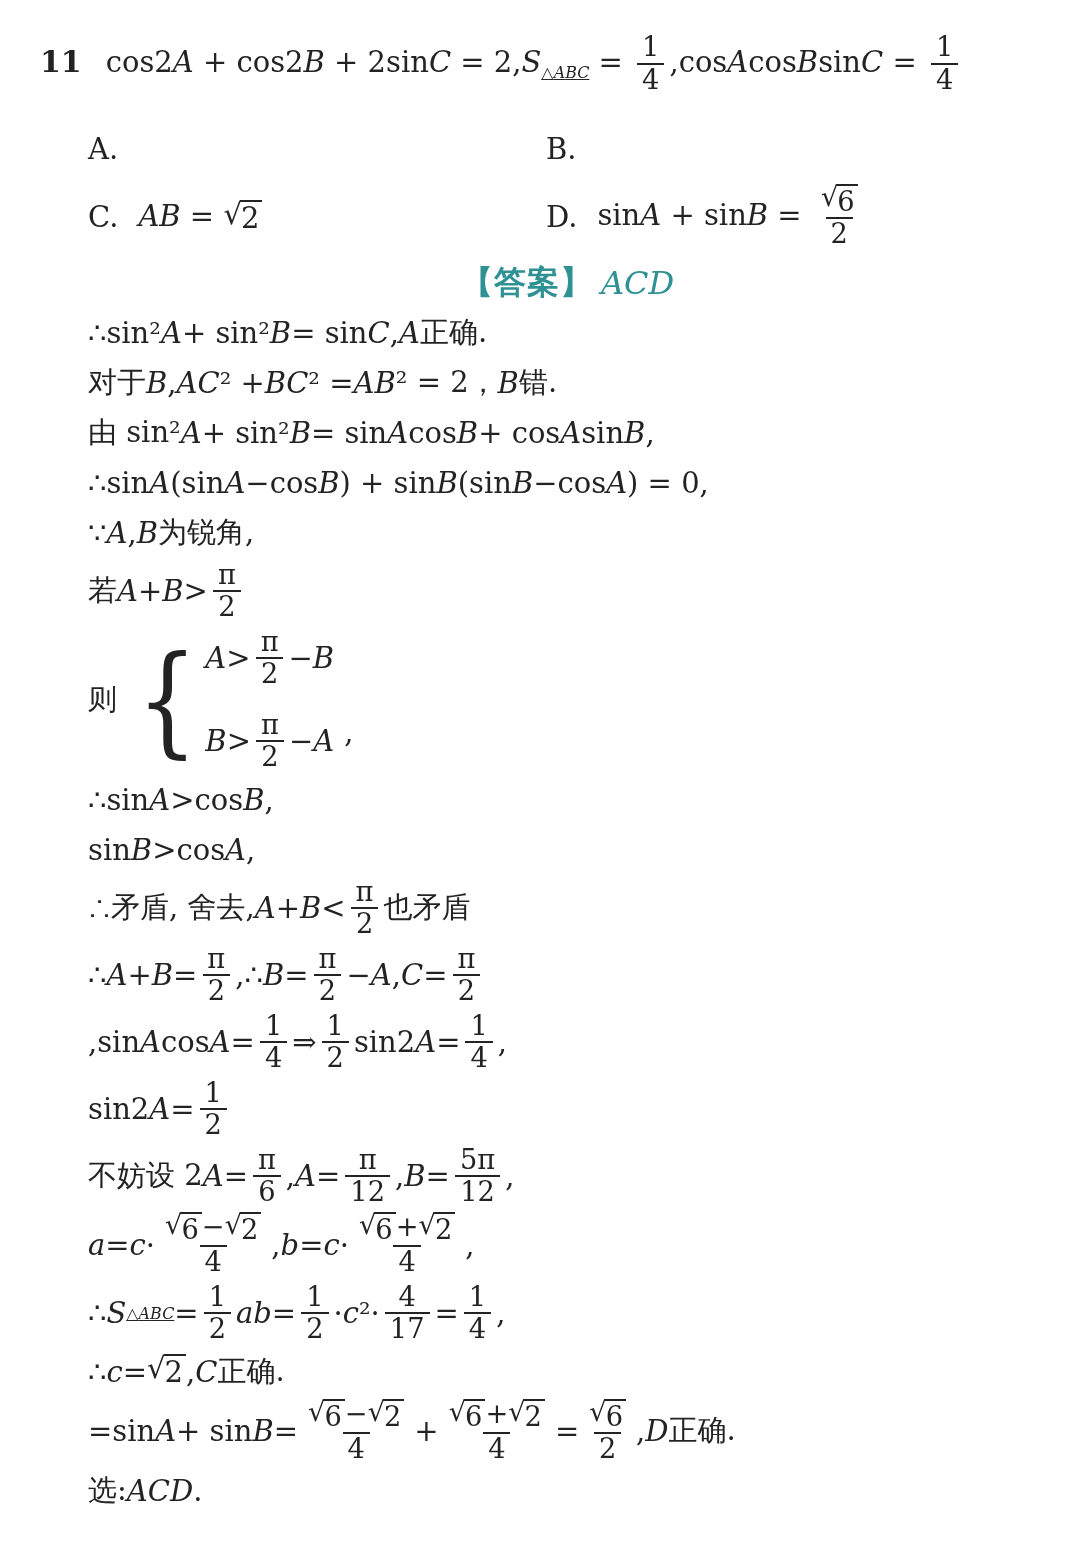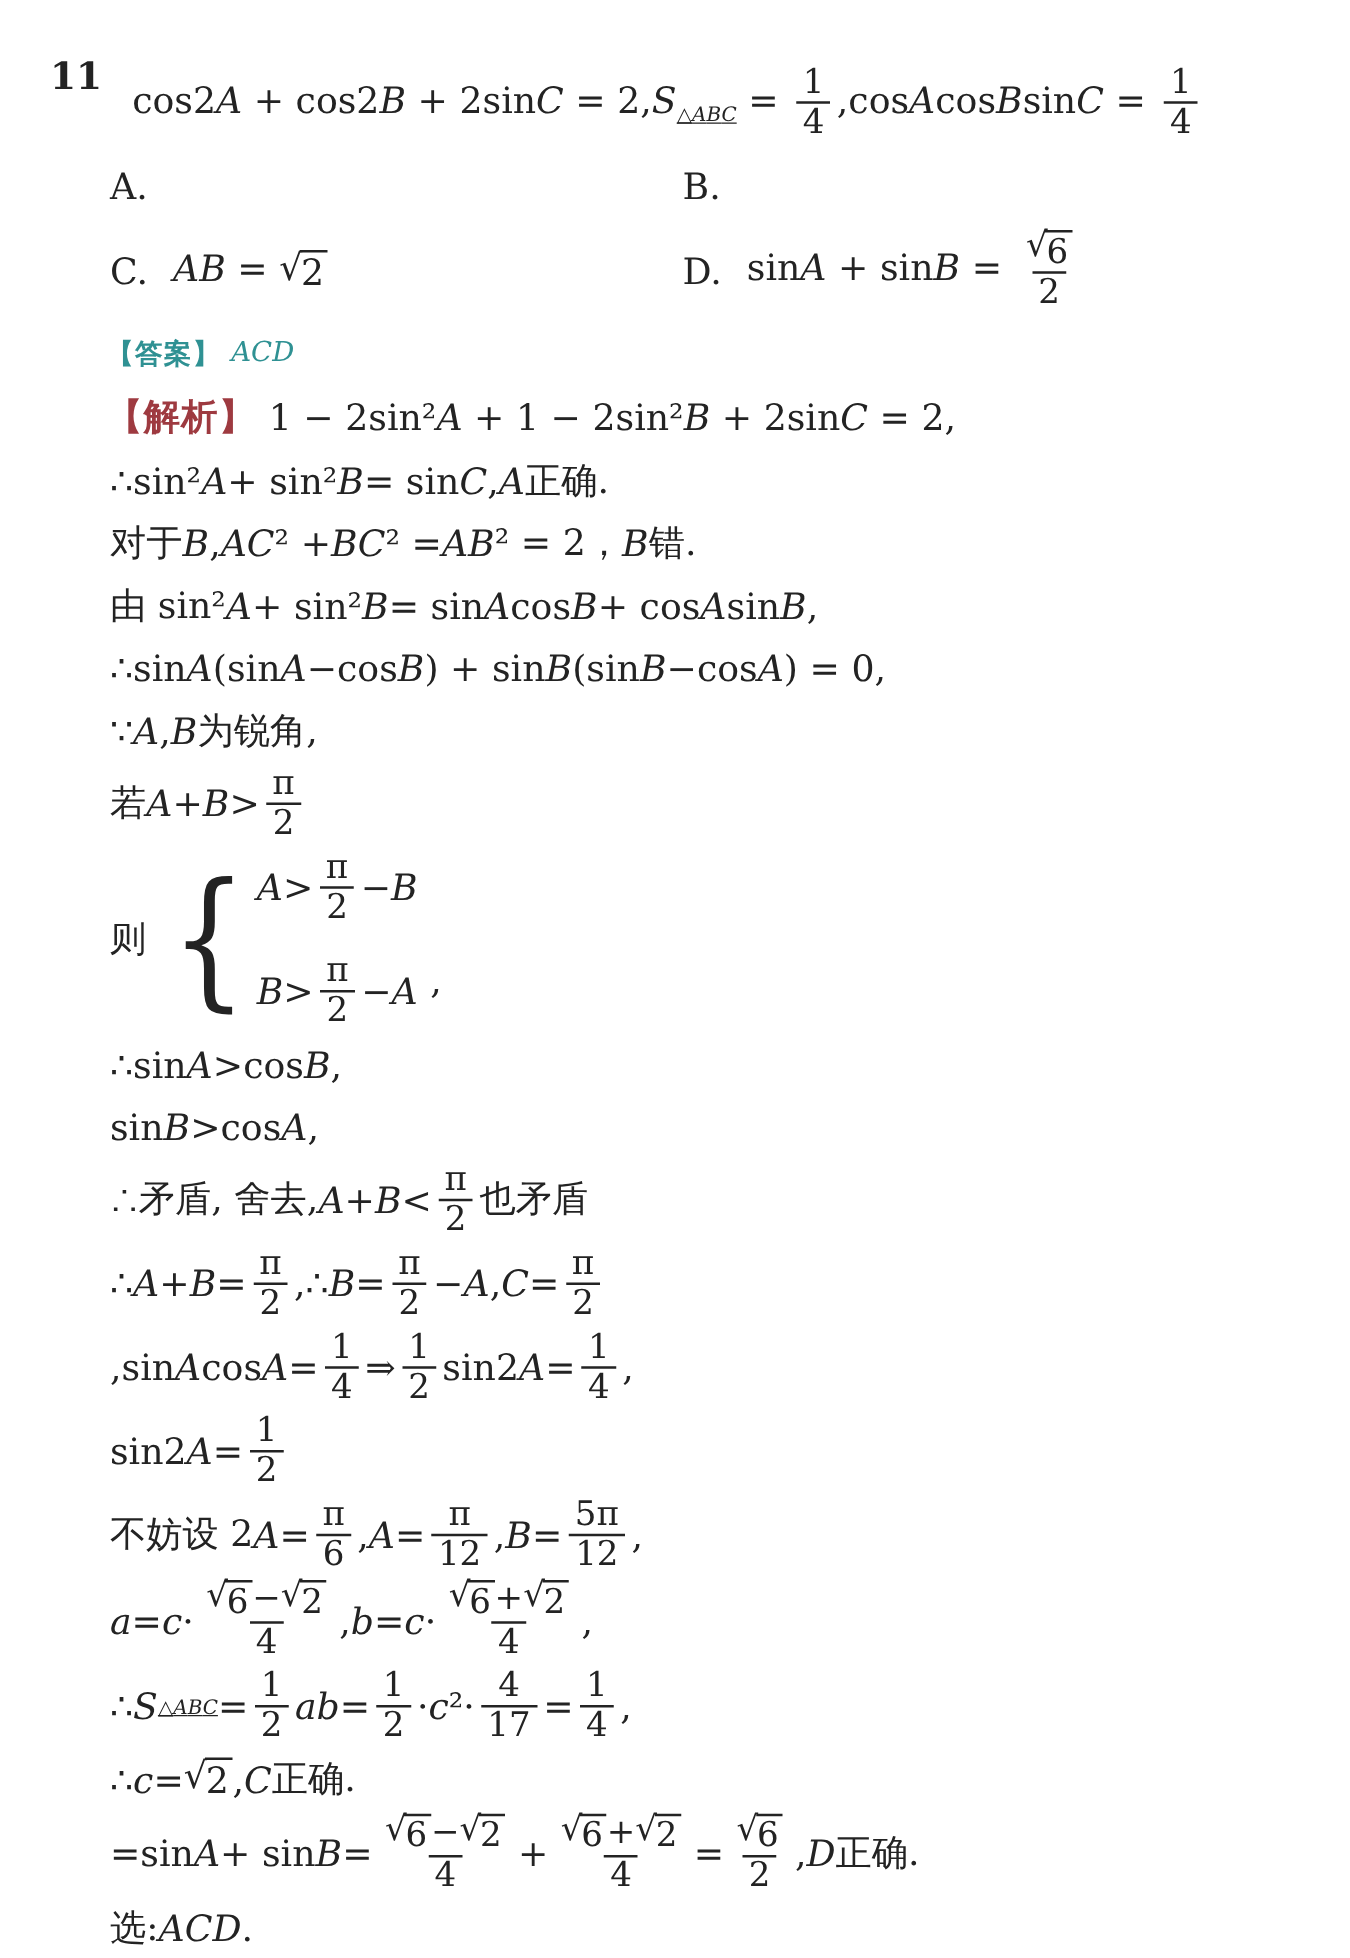--- a/index.html
+++ b/index.html
@@ -12,26 +12,26 @@
   
   .frac{display:inline-flex;flex-direction:column;align-items:center;
         vertical-align:middle;margin:2px 5px;font-size:0.94em;line-height:1.12;}
   .frac .num{padding:0 5px;}
   .frac .den{border-top:2px solid currentColor;padding:0 5px;}
   .sqrt{display:inline-flex;align-items:flex-start;white-space:nowrap;vertical-align:middle;}
   .sqrt .rad{line-height:1.05;margin-right:-2px;transform:translateY(-1px);}
   .sqrt .vinc{border-top:2px solid currentColor;line-height:1.1;padding:1px 3px 0 1px;}
   sub.msub{font-size:0.55em;text-decoration:underline;}
   
-  .problem-line{display:flex;align-items:flex-end;font-size:29px;min-height:86px;}
+  .problem-line{display:flex;align-items:flex-start;font-size:29px;min-height:86px;}
   .qnum{font-weight:bold;font-size:30px;margin-right:24px;align-self:flex-start;padding-top:14px;}
   .options{display:grid;grid-template-columns:458px auto;padding-left:48px;}
   .option{display:flex;align-items:center;font-size:29px;min-height:66px;}
   .opt-label{margin-right:20px;}
-  .answer-line{display:flex;align-items:center;font-size:22px;min-height:50px;padding-left:45px;margin-top:6px;}
+  .answer-line{display:flex;align-items:center;font-size:32px;min-height:50px;padding-left:45px;margin-top:6px;justify-content:center;}
   .answer-tag{font-weight:bold;margin-right:8px;letter-spacing:1px;}
   .analysis-intro{display:flex;align-items:center;font-size:29px;min-height:52px;padding-left:45px;}
   .analysis-tag{font-weight:bold;margin-right:10px;letter-spacing:1px;}
   #solution-lines{padding-left:48px;}
   .line{display:flex;align-items:center;font-size:29px;min-height:50px;}
   
   .cases-line{min-height:140px;}
   .cases-label{margin-right:10px;}
   .brace{font-size:120px;line-height:0.85;font-weight:400;transform:scaleX(.8);
          margin:0 0 0 2px;user-select:none;}
@@ -79,24 +79,20 @@
             <span class="den">2</span>
           </span></span>
     </div>
   </div>
 
   <div class="answer-line" style="color: rgb(47, 145, 147);">
     <span class="answer-tag">【答案】</span>
     <span class="answer-value"><i>A</i><i>C</i><i>D</i></span>
   </div>
 
-  <div class="analysis-intro">
-    <span class="analysis-tag" style="color: rgb(158, 58, 64);">【解析】</span>
-    <span>1 − 2sin²<i>A</i> + 1 − 2sin²<i>B</i> + 2sin<i>C</i> = 2,</span>
-  </div>
 
   <div id="solution-lines">
       <div class="line">∴sin²<i>A</i> + sin²<i>B</i> = sin<i>C</i> , <i>A</i> 正确.</div>
       <div class="line">对于 <i>B</i>,<i>A</i><i>C</i>² + <i>B</i><i>C</i>² = <i>A</i><i>B</i>² = 2， <i>B</i> 错.</div>
       <div class="line">由 sin²<i>A</i> + sin²<i>B</i> = sin<i>A</i>cos<i>B</i> + cos<i>A</i>sin<i>B</i> ,</div>
       <div class="line">∴sin<i>A</i>(sin<i>A</i>−cos<i>B</i>) + sin<i>B</i>(sin<i>B</i>−cos<i>A</i>) = 0,</div>
       <div class="line">∵<i>A</i>,<i>B</i> 为锐角,</div>
       <div class="line">若 <i>A</i> + <i>B</i>&gt;<span class="frac">
           <span class="num">π</span>
           <span class="den">2</span>

